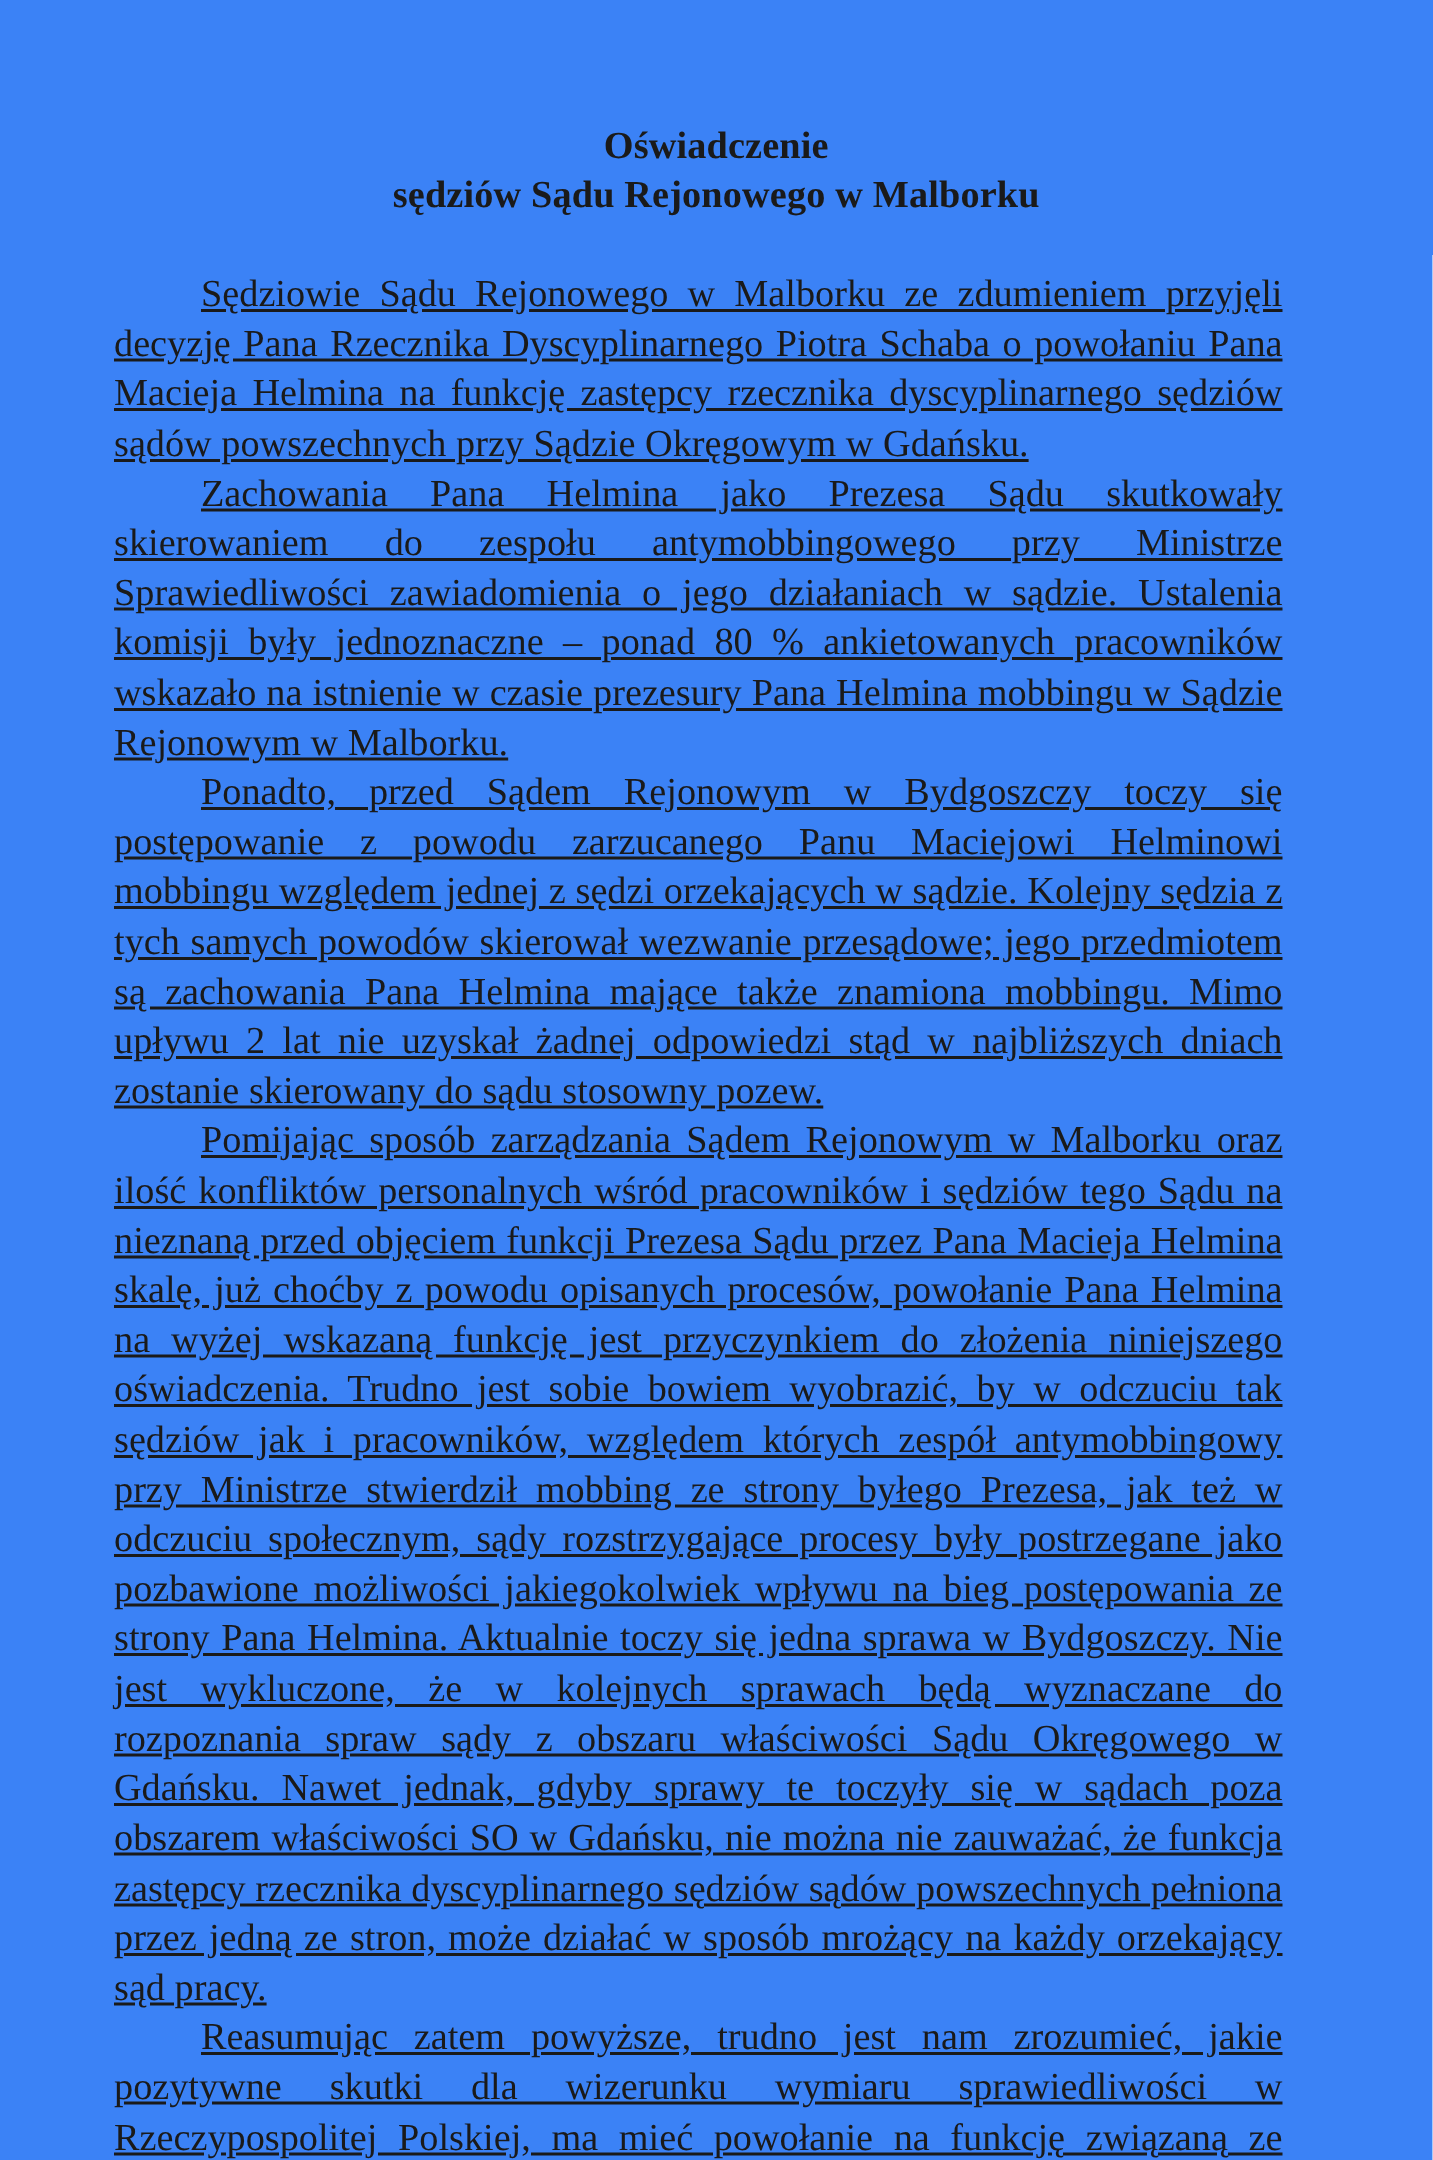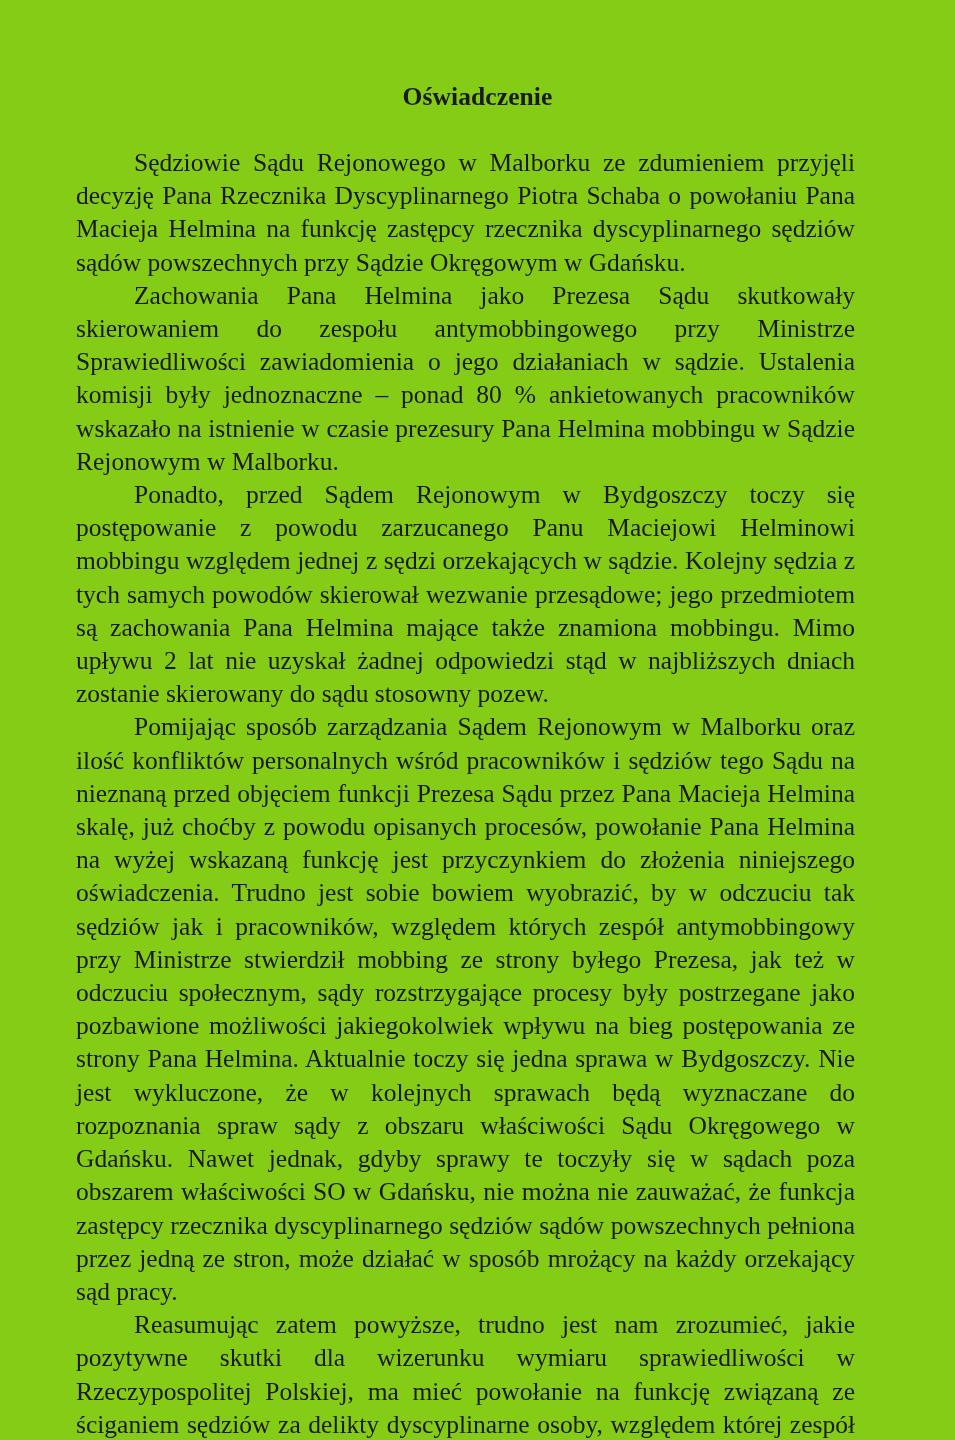--- a/index.html
+++ b/index.html
@@ -14,21 +14,21 @@
     font-family: "Liberation Serif", "DejaVu Serif", serif;
     color: #1a1a1a;
     -webkit-font-smoothing: antialiased;
   }
   .page {
     position: relative;
     width: 955px;
     height: 1440px;
     box-sizing: border-box;
     padding: 0;
-    background: #84cc16;
+    background: #3b82f6;
   }
   .doc-title {
     text-align: center;
     font-weight: bold;
     font-size: 25.5px;
     line-height: 33px;
     letter-spacing: 0.1px;
     margin: 0;
     padding: 0;
   }
@@ -47,32 +47,34 @@
     font-size: 25.5px;
     line-height: 33.2px;
     letter-spacing: 0px;
     word-spacing: 0px;
   }
   .body-block p {
     margin: 0;
     padding: 0;
     text-indent: 58px;
     text-align: justify;
+    text-decoration: underline;
   }
   .body-block p:last-child {
     text-align: justify;
   }
 </style>
 </head>
 <body>
 
 <div class="page">
 
   <div>
     <div class="doc-title title-line-1">Oświadczenie</div>
+    <div class="doc-title title-line-2">sędziów Sądu Rejonowego w Malborku</div>
   </div>
 
   <div class="body-block">
     <p>Sędziowie Sądu Rejonowego w Malborku ze zdumieniem przyjęli decyzję Pana Rzecznika Dyscyplinarnego Piotra Schaba o powołaniu Pana Macieja Helmina na funkcję zastępcy rzecznika dyscyplinarnego sędziów sądów powszechnych przy Sądzie Okręgowym w Gdańsku.</p>
     <p>Zachowania Pana Helmina jako Prezesa Sądu skutkowały skierowaniem do zespołu antymobbingowego przy Ministrze Sprawiedliwości zawiadomienia o jego działaniach w sądzie. Ustalenia komisji były jednoznaczne – ponad 80 % ankietowanych pracowników wskazało na istnienie w czasie prezesury Pana Helmina mobbingu w Sądzie Rejonowym w Malborku.</p>
     <p>Ponadto, przed Sądem Rejonowym w Bydgoszczy toczy się postępowanie z powodu zarzucanego Panu Maciejowi Helminowi mobbingu względem jednej z sędzi orzekających w sądzie. Kolejny sędzia z tych samych powodów skierował wezwanie przesądowe; jego przedmiotem są zachowania Pana Helmina mające także znamiona mobbingu. Mimo upływu 2 lat nie uzyskał żadnej odpowiedzi stąd w najbliższych dniach zostanie skierowany do sądu stosowny pozew.</p>
     <p>Pomijając sposób zarządzania Sądem Rejonowym w Malborku oraz ilość konfliktów personalnych wśród pracowników i sędziów tego Sądu na nieznaną przed objęciem funkcji Prezesa Sądu przez Pana Macieja Helmina skalę, już choćby z powodu opisanych procesów, powołanie Pana Helmina na wyżej wskazaną funkcję jest przyczynkiem do złożenia niniejszego oświadczenia. Trudno jest sobie bowiem wyobrazić, by w odczuciu tak sędziów jak i pracowników, względem których zespół antymobbingowy przy Ministrze stwierdził mobbing ze strony byłego Prezesa, jak też w odczuciu społecznym, sądy rozstrzygające procesy były postrzegane jako pozbawione możliwości jakiegokolwiek wpływu na bieg postępowania ze strony Pana Helmina. Aktualnie toczy się jedna sprawa w Bydgoszczy. Nie jest wykluczone, że w kolejnych sprawach będą wyznaczane do rozpoznania spraw sądy z obszaru właściwości Sądu Okręgowego w Gdańsku. Nawet jednak, gdyby sprawy te toczyły się w sądach poza obszarem właściwości SO w Gdańsku, nie można nie zauważać, że funkcja zastępcy rzecznika dyscyplinarnego sędziów sądów powszechnych pełniona przez jedną ze stron, może działać w sposób mrożący na każdy orzekający sąd pracy.</p>
     <p>Reasumując zatem powyższe, trudno jest nam zrozumieć, jakie pozytywne skutki dla wizerunku wymiaru sprawiedliwości w Rzeczypospolitej Polskiej, ma mieć powołanie na funkcję związaną ze ściganiem sędziów za delikty dyscyplinarne osoby, względem której zespół antymobbingowy stwierdził zachowania wyczerpujące znamiona mobbingu wedle definicji wynikającej z art. 94 § 2 k.p. (działania lub zachowania dotyczące pracownika lub skierowane przeciwko pracownikowi, polegające na uporczywym i</p>
   </div>
 

